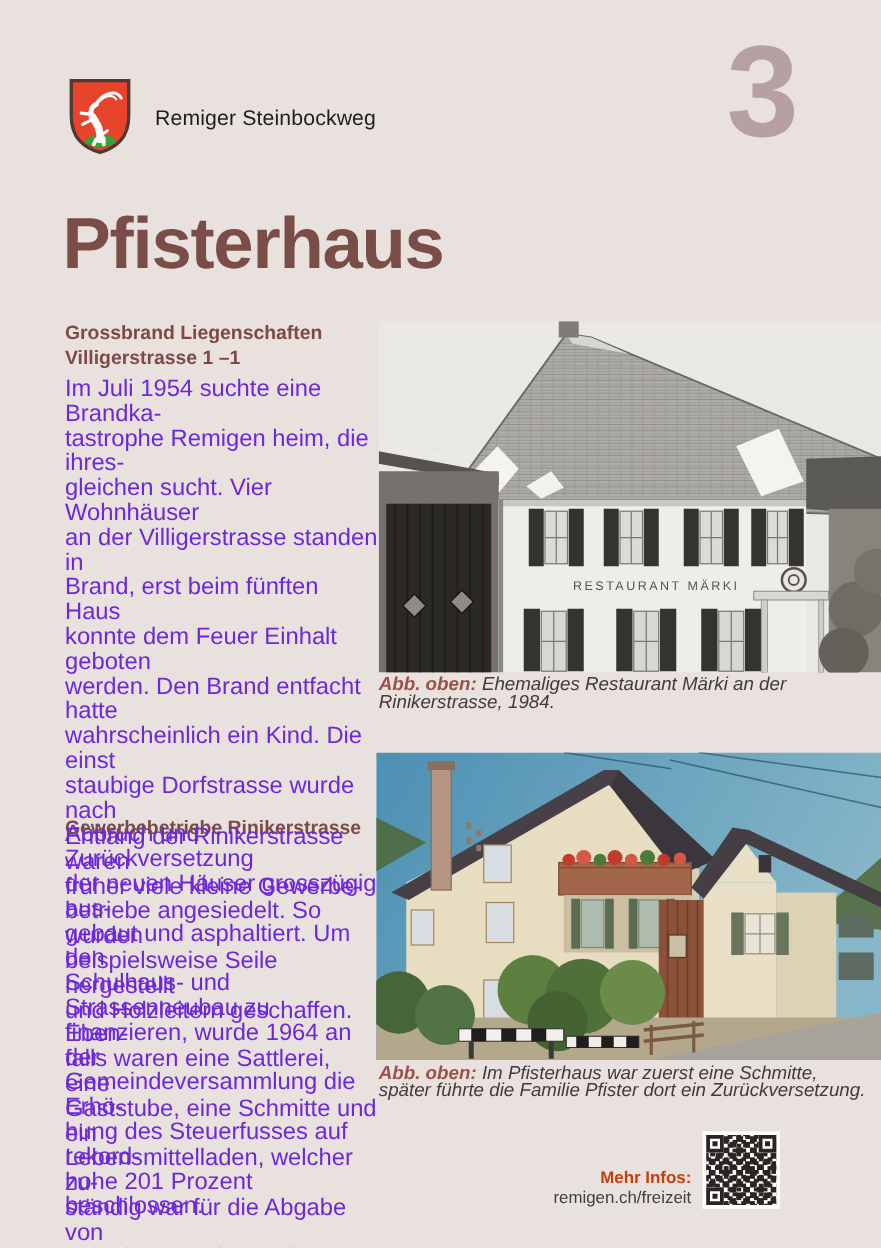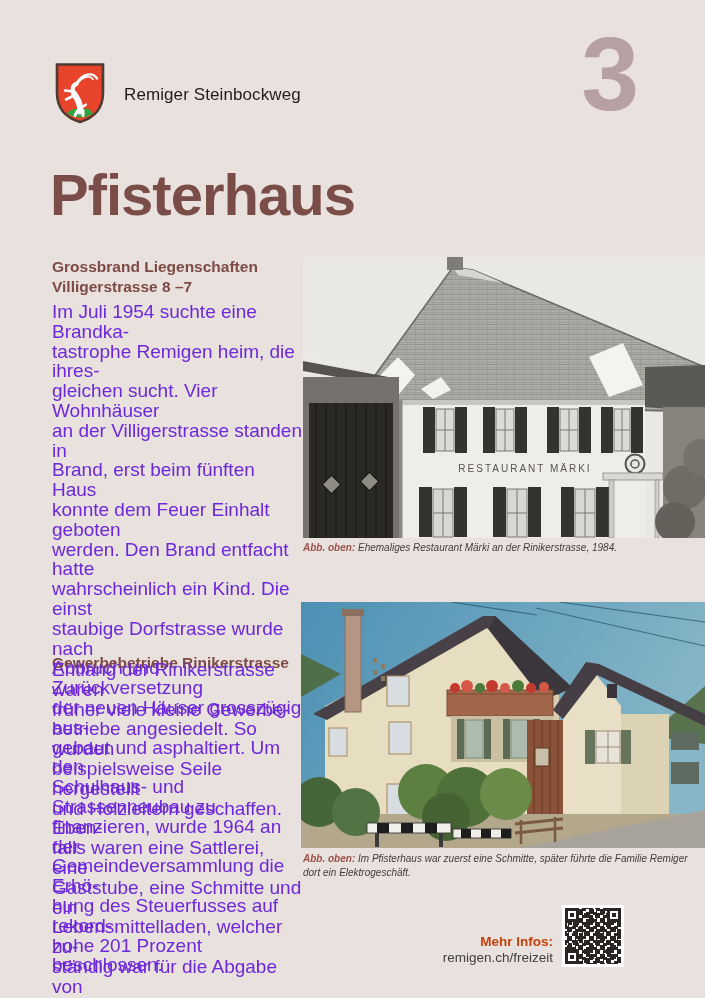--- a/index.html
+++ b/index.html
@@ -18,21 +18,21 @@
   .title{left:50px;top:166px;font-size:58px;line-height:1;font-weight:bold;color:#7a4d48;letter-spacing:-1px;}
   
   .col{left:52px;width:252px;}
   .sec-head{font-size:15.5px;line-height:19.5px;font-weight:bold;color:#7d4a45;white-space:pre-line;}
   .sec-body{font-size:19px;line-height:19.8px;color:#6d28d9;white-space:pre-line;}
   .h1{top:257px;} .b1{top:302px;}
   .h2{top:653px;} .b2{top:660px;}
   
   .photo1{left:303px;top:257px;width:402px;height:281px;}
   .photo2{left:301px;top:602px;width:404px;height:246px;}
-  .caption{left:303px;width:390px;font-size:10px;line-height:13.5px;font-style:italic;color:#413b39;}
+  .caption{left:303px;width:390px;font-size:15px;line-height:13.5px;font-style:italic;color:#413b39;}
   .cap1{top:541px;} .cap2{top:852px;}
   .cap-label{color:#9c5148;font-weight:bold;font-style:italic;}
   
   .footer-text{left:300px;top:934px;width:253px;text-align:right;line-height:16px;}
   .more-info{font-size:13.5px;font-weight:bold;color:#c2410c;}
   .url{font-size:13.5px;color:#404040;}
   
   .qr{left:562px;top:905px;width:62px;height:62px;background:#fff;}
   .qr .data{position:absolute;left:3px;top:3px;right:3px;bottom:3px;
     background:
@@ -59,21 +59,21 @@
     <path d="M21 23 C27 14 35 12 38 17" stroke-width="1.6"></path>
     <path d="M27 45 L31 42" stroke-width="2.2"></path>
   </g>
 </svg>
 <div class="abs brand">Remiger Steinbockweg</div>
 <div class="abs pagenum">3</div>
 
 <div class="abs title">Pfisterhaus</div>
 
 <div class="abs col sec-head h1">Grossbrand Liegenschaften
-Villigerstrasse 8 –7</div>
+Villigerstrasse 1 –1</div>
 <div class="abs col sec-body b1">Im Juli 1954 suchte eine Brandka-
 tastrophe Remigen heim, die ihres-
 gleichen sucht. Vier Wohnhäuser
 an der Villigerstrasse standen in
 Brand, erst beim fünften Haus
 konnte dem Feuer Einhalt geboten
 werden. Den Brand entfacht hatte
 wahrscheinlich ein Kind. Die einst
 staubige Dorfstrasse wurde nach
 Abbruch und Zurückversetzung
@@ -303,21 +303,21 @@
       <rect x="138" y="231" width="4" height="14" fill="#3a3a3a"></rect>
   </g>
   <g stroke="#7a5a40" stroke-width="3">
     <path d="M214 222 L262 217" fill="none"></path>
       <path d="M214 231 L262 226" fill="none"></path>
       <path d="M220 218 V242 M254 215 V240" stroke-width="2.5" fill="none"></path>
   </g>
 </svg>
 <div class="abs caption cap2">
   <span class="cap-label">Abb. oben:</span>
-  <span>Im Pfisterhaus war zuerst eine Schmitte, später führte die Familie Remiger dort ein Elektrogeschäft.</span>
+  <span>Im Pfisterhaus war zuerst eine Schmitte, später führte die Familie Pfister dort ein Zurückversetzung.</span>
 </div>
 
 <div class="abs footer-text">
   <div class="more-info">Mehr Infos:</div>
   <div class="url">remigen.ch/freizeit</div>
 </div>
 <div class="abs qr">
   <div class="data"></div>
   <div class="finder f-tl"></div>
   <div class="finder f-tr"></div>

